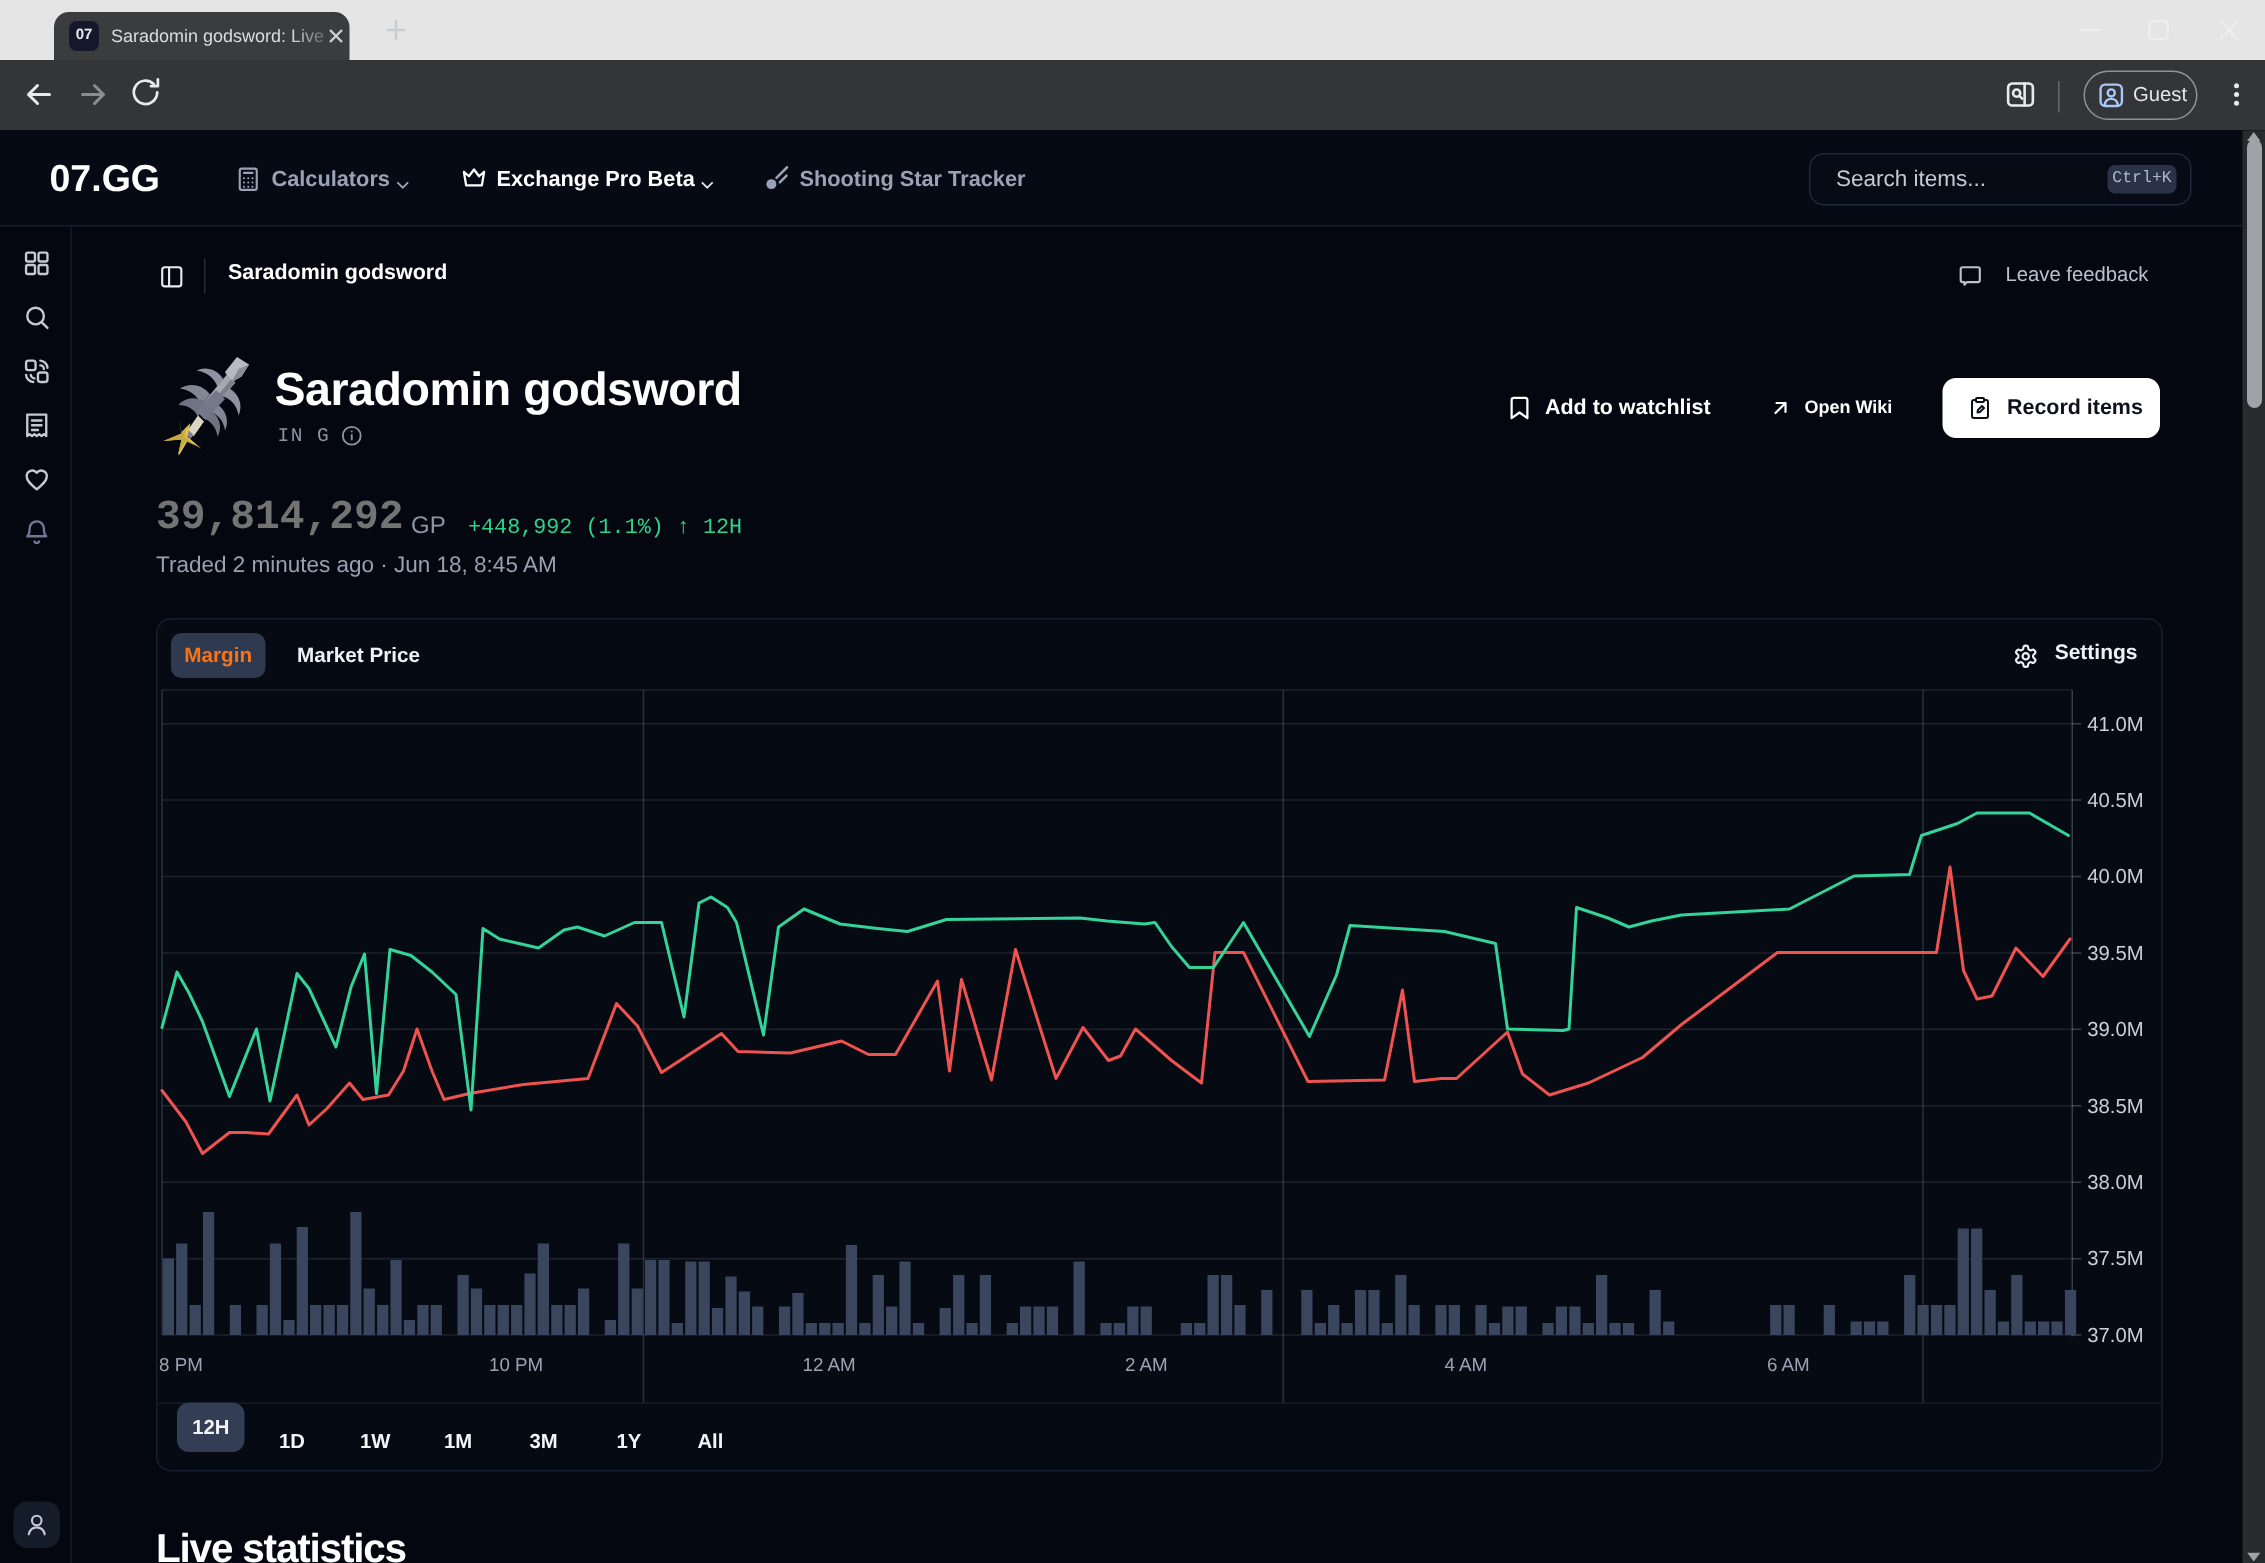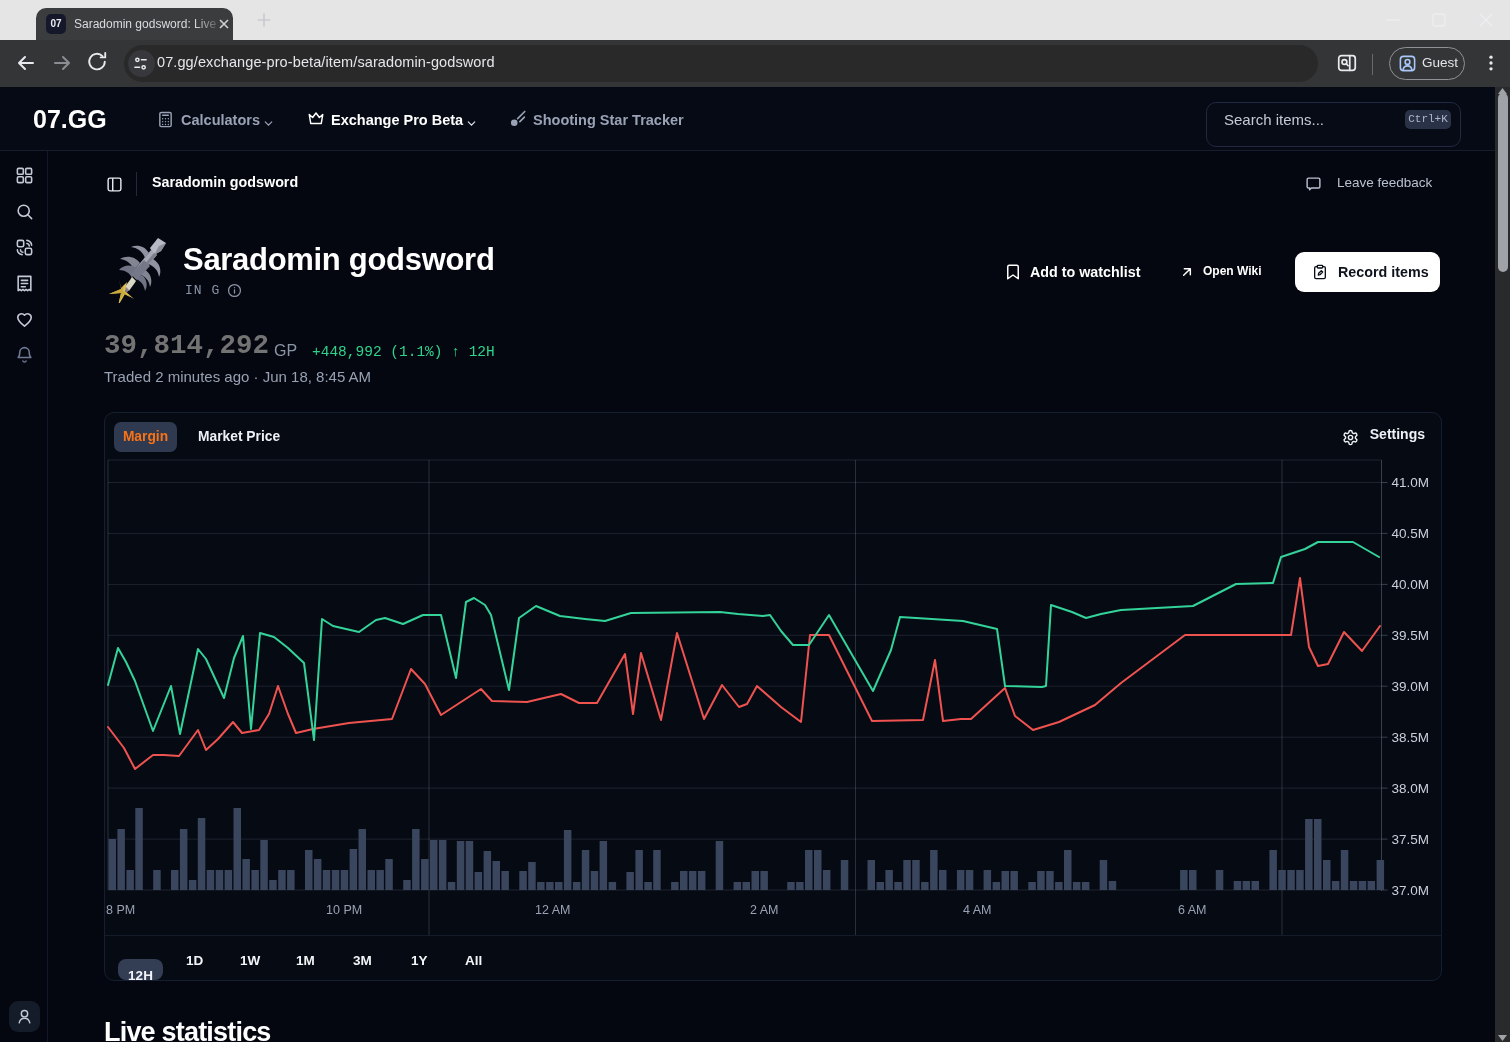--- a/index.html
+++ b/index.html
@@ -13,40 +13,40 @@
 #omni{position:absolute;left:124px;top:5px;width:1194px;height:37px;background:#29292a;border-radius:19px}
 #tune{position:absolute;left:4px;top:5px;width:27px;height:27px;border-radius:50%;background:#37383b}
 #urltext{position:absolute;left:33px;top:9px;font-size:14.5px;color:#e4e6ea;letter-spacing:0.1px}
 .cicon{position:absolute;color:#c9ccd1}
 #guest{position:absolute;left:1389px;top:7px;width:76px;height:33px;border:1px solid #8f9296;border-radius:17px;color:#e2e5e9;font-size:14px}
 
 #site{position:absolute;left:0;top:87px;width:1510px;height:955px;background:#04070f}
 #siteheader{position:absolute;left:0;top:0;width:1510px;height:64px;background:#060a15;border-bottom:1px solid #151d2e}
 #logo{position:absolute;left:33px;top:18px;font-size:25px;font-weight:bold;color:#fff}
 .nav{position:absolute;top:25px;white-space:nowrap;font-size:14.5px;font-weight:600;color:#9aa3b5}
-#search{position:absolute;left:1206px;top:15px;width:255px;height:45px;border:1px solid #1f2940;border-radius:10px;background:#070b16}
+#search{position:absolute;left:1206px;top:15px;width:255px;height:35px;border:1px solid #1f2940;border-radius:10px;background:#070b16}
 #ctrlk{position:absolute;right:9px;top:7px;width:46px;height:19px;background:#2a3247;border-radius:5px;color:#aeb8cd;font-family:"Liberation Mono",monospace;font-size:11px;text-align:center;line-height:19px}
 #sidebar{position:absolute;left:0;top:64px;width:48px;height:891px;border-right:1px solid #11192a}
 .sic{position:absolute;left:15px;color:#c3c9d5}
 
 #crumbrow{position:absolute;left:104px;top:83px;color:#fff;white-space:nowrap}
 #itemtitle{position:absolute;left:183px;top:155px;font-size:31px;font-weight:bold;color:#fff;letter-spacing:-0.3px}
 #ing{position:absolute;left:185px;top:196px;font-family:"Liberation Mono",monospace;font-size:13px;color:#8b95a8;letter-spacing:1px}
 #price{position:absolute;left:104px;top:243px;font-family:"Liberation Mono",monospace;font-size:27.5px;font-weight:bold;color:#737373}
 #gp{position:absolute;left:274px;top:255px;font-size:16px;color:#8b95a8}
 #chg{position:absolute;left:312px;top:257px;font-family:"Liberation Mono",monospace;font-size:14.5px;color:#2fd38c}
 #traded{position:absolute;left:104px;top:281px;font-size:15px;color:#98a1b3}
 #card{position:absolute;left:104px;top:325px;width:1338px;height:569px;border:1px solid #161f31;border-radius:10px;background:#060a13}
 #marginbtn{position:absolute;left:9px;top:9px;width:63px;height:30px;background:#2f3950;border-radius:7px;color:#f97316;font-size:13.8px;font-weight:600;text-align:center;line-height:30px}
 #marketbtn{position:absolute;left:93px;top:9px;color:#eef1f5;font-size:13.8px;font-weight:600;line-height:30px}
 #settings{position:absolute;right:16px;top:11px;color:#eef1f5;font-size:14px;font-weight:600}
 #chartsvg{position:absolute;left:0;top:0;width:1338px;height:569px}
 #rangesep{position:absolute;left:0px;top:522px;width:1336px;height:1px;background:#141c2c}
 .rng{position:absolute;top:531px;font-size:13.5px;font-weight:bold;color:#f2f4f7}
-#r12h{left:13px;top:546px;width:45px;height:21px;background:#333d54;border-radius:8px;text-align:center;line-height:33px}
+#r12h{left:13px;top:522px;width:45px;height:33px;background:#333d54;border-radius:8px;text-align:center;line-height:33px}
 #livestat{position:absolute;left:104px;top:930px;font-size:27px;font-weight:bold;color:#fff;letter-spacing:-0.8px}
 
 #sbtrack{position:absolute;left:1495px;top:87px;width:15px;height:955px;background:#282a2b}
 #sbthumb{position:absolute;left:2.5px;top:6px;width:10px;height:179px;background:#9fa3a8;border-radius:5px}
 </style></head>
 <body>
 <div id="titlebar">
   <div id="tab">
     <div id="fav">07</div>
     <div id="tabtitle">Saradomin godsword: Live GE P</div>
@@ -71,30 +71,20 @@
   <svg class="cicon" style="left:14px;top:11px" width="24" height="24" viewBox="0 0 24 24" fill="none" stroke="#e8eaed" stroke-width="2" stroke-linecap="round" stroke-linejoin="round">
       <path d="M19 12 H5 M11 6 l-6 6 6 6"></path>
     </svg>
   <svg class="cicon" style="left:50px;top:11px" width="24" height="24" viewBox="0 0 24 24" fill="none" stroke="#8a8e93" stroke-width="2" stroke-linecap="round" stroke-linejoin="round">
       <path d="M5 12 H19 M13 6 l6 6 -6 6"></path>
     </svg>
   <svg class="cicon" style="left:86px;top:11px" width="22" height="22" viewBox="0 0 24 24" fill="none" stroke="#e8eaed" stroke-width="2" stroke-linecap="round" stroke-linejoin="round">
       <path d="M20.5 11.5 A 8.5 8.5 0 1 1 18 5.5"></path>
       <path d="M21 2 v5 h-5" fill="none"></path>
     </svg>
-  <div id="omni">
-    <div id="tune"></div>
-    <svg class="abs" style="left:9px;top:11px" width="15" height="15" viewBox="0 0 24 24" fill="none" stroke="#e8eaed" stroke-width="2.4" stroke-linecap="round">
-        <circle cx="7" cy="6" r="2.6"></circle>
-        <path d="M13.5 6 H21"></path>
-        <circle cx="17" cy="18" r="2.6"></circle>
-        <path d="M3 18 H10.5"></path>
-      </svg>
-    <div id="urltext">07.gg/exchange-pro-beta/item/saradomin-godsword</div>
-  </div>
   <svg class="cicon" style="left:1336px;top:12px" width="22" height="22" viewBox="0 0 24 24" fill="none" stroke="#e8eaed" stroke-width="1.9" stroke-linecap="round">
       <rect x="3" y="4" width="18" height="16" rx="3"></rect>
       <path d="M15 4 v16"></path>
       <circle cx="9.2" cy="11" r="2.6"></circle>
       <path d="M11.2 13 l2 2"></path>
     </svg>
   <div class="abs" style="left:1372px;top:14px;width:1px;height:21px;background:#68696b"></div>
   <div id="guest"></div>
   <svg class="cicon" style="left:1398px;top:14px" width="19" height="19" viewBox="0 0 24 24" fill="none" stroke="#a8c7fa" stroke-width="2" stroke-linecap="round">
       <rect x="3" y="3" width="18" height="18" rx="4"></rect>

